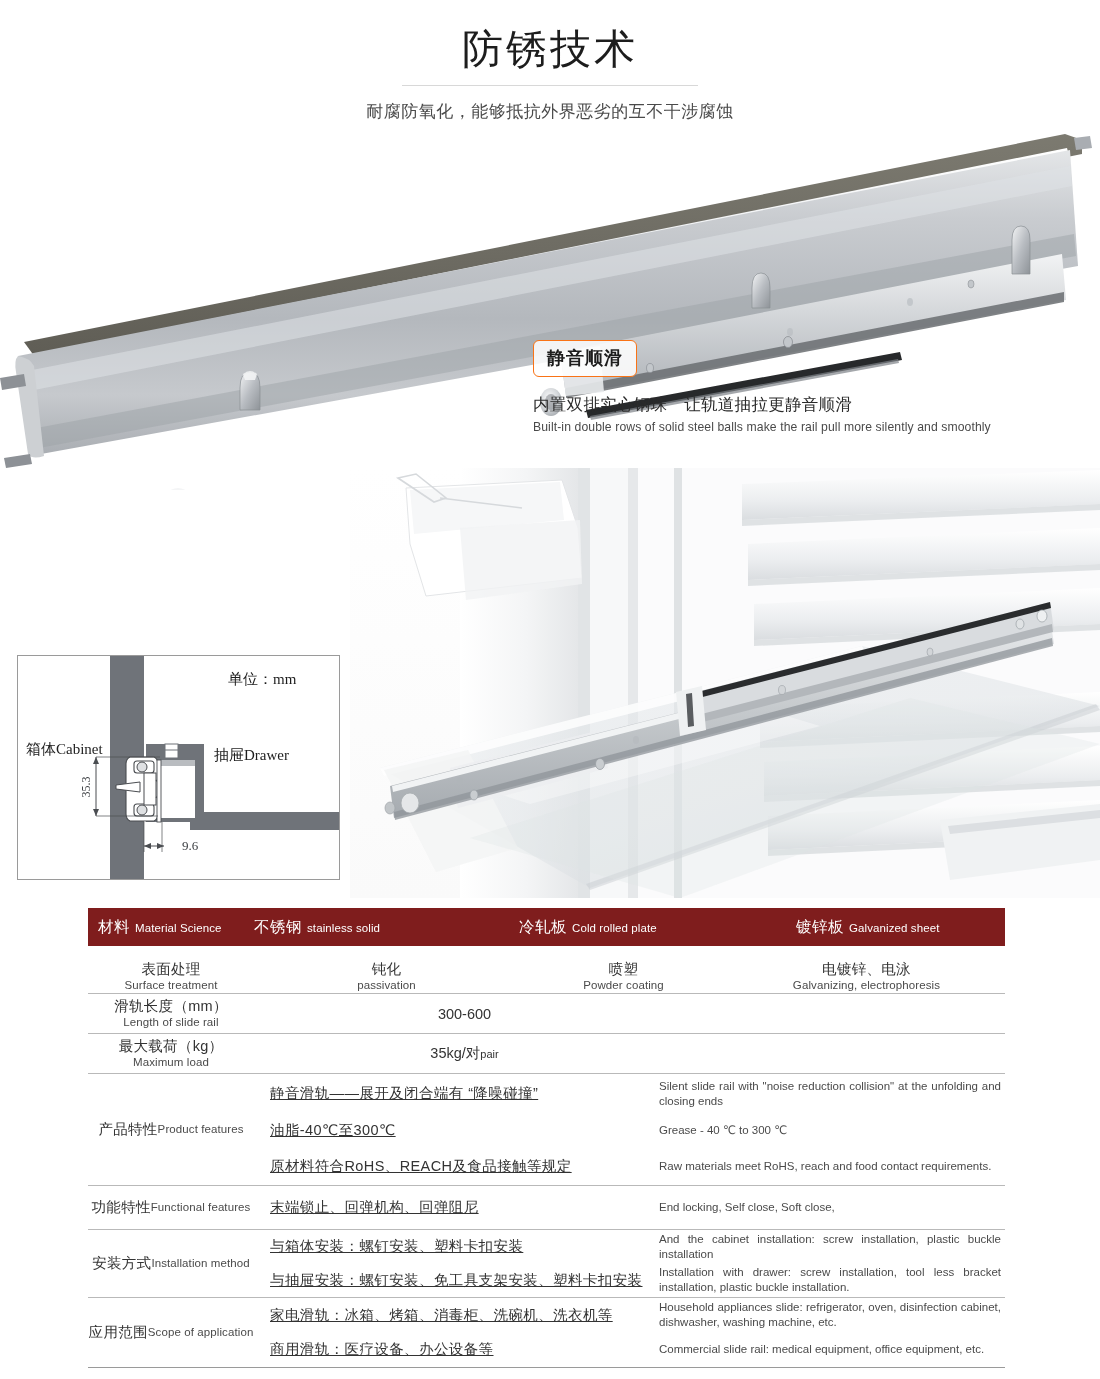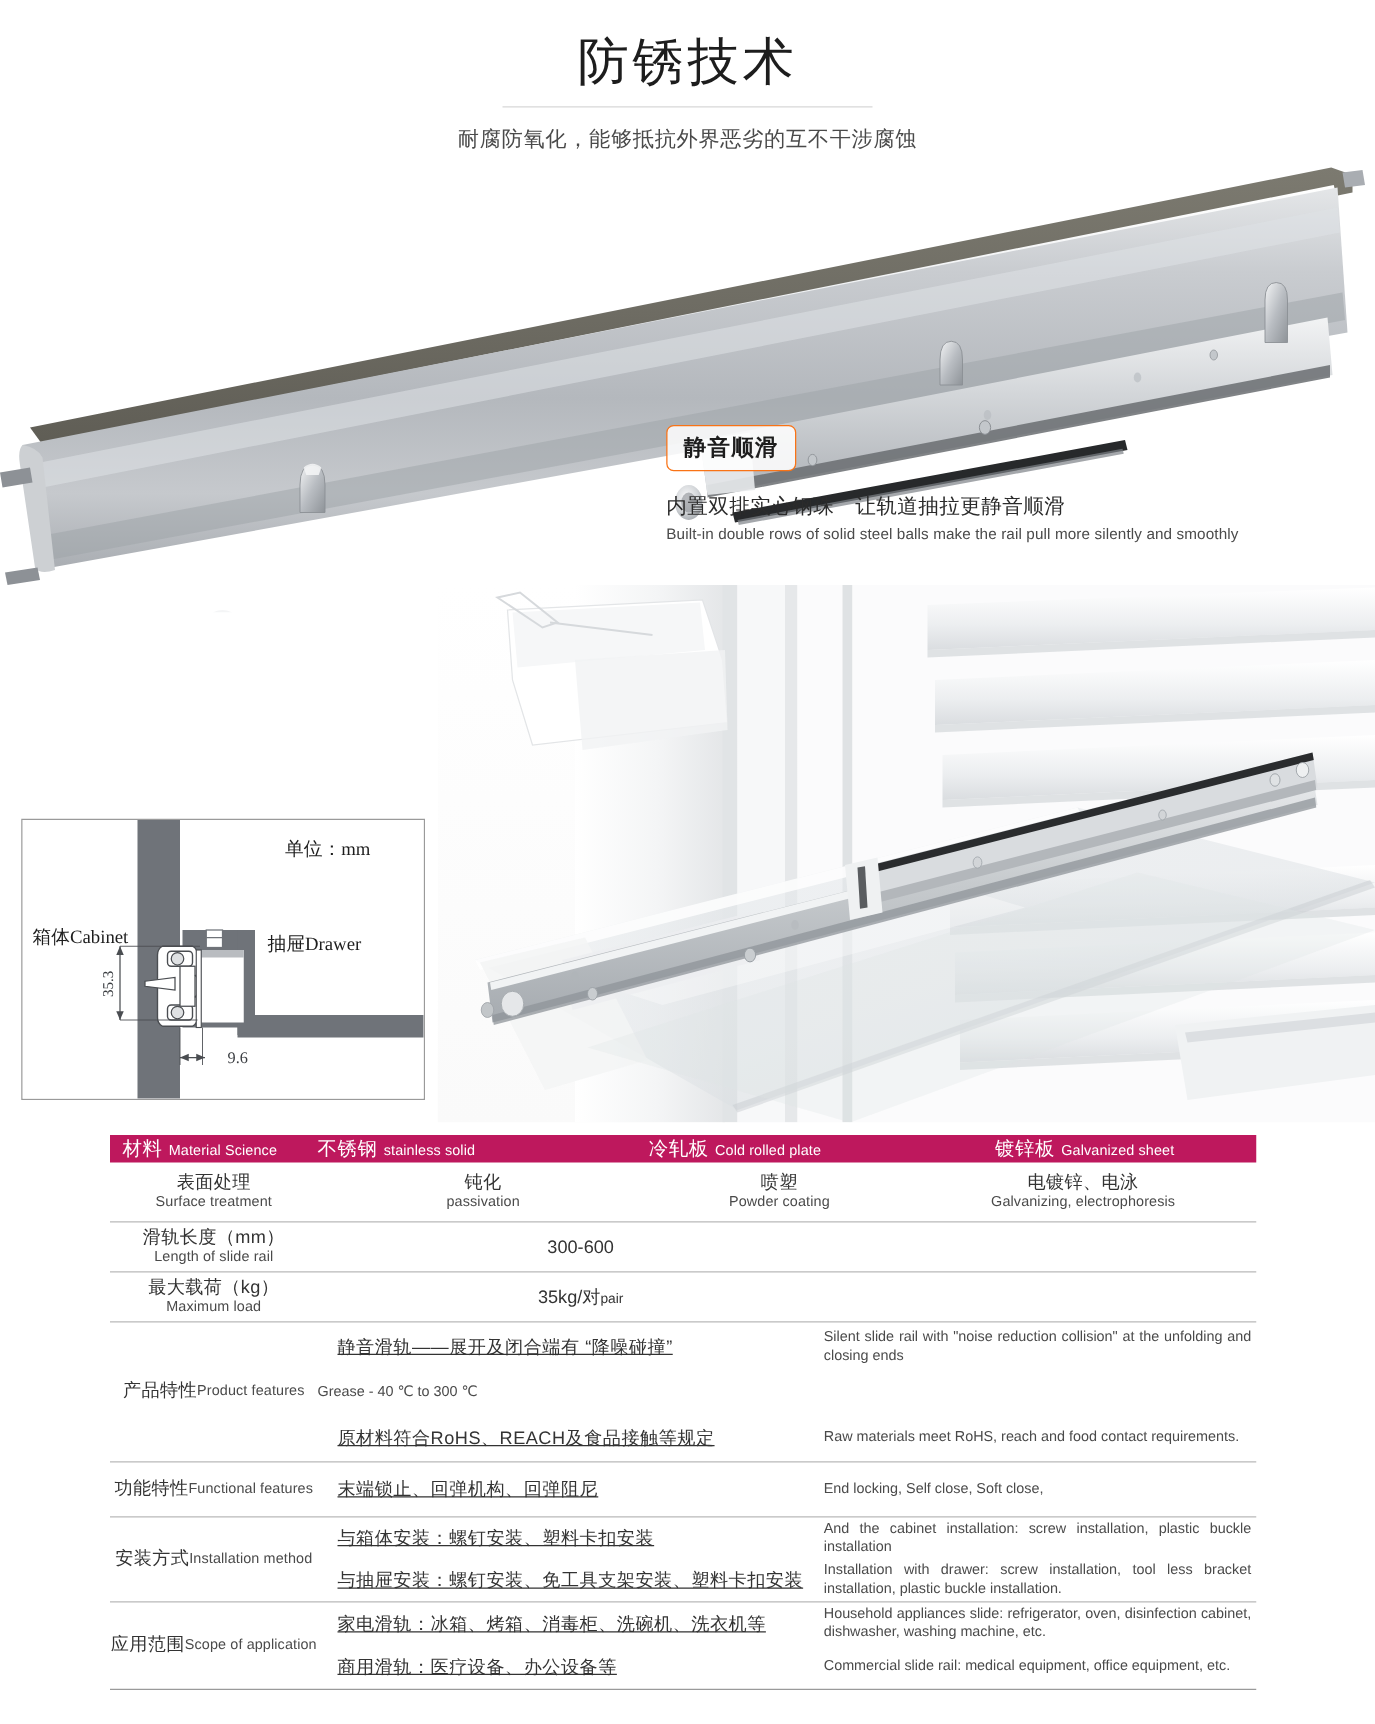--- a/index.html
+++ b/index.html
@@ -39,41 +39,41 @@
   .callout-en { margin-top:4px; font-size:12.2px; color:#4a4a4a; letter-spacing:0.1px; white-space:nowrap; }
 
   
   .fridge { position:absolute; left:350px; top:468px; width:750px; height:430px; overflow:hidden; }
 
   
   .diagram { position:absolute; left:17px; top:655px; width:323px; height:225px; border:1px solid #9a9a9a; background:#fff; overflow:hidden; }
 
   
   .table { position:absolute; left:88px; top:908px; width:917px; }
-  .thead { display:flex; background:#be185d; height:22px; align-items:center; }
+  .thead { display:flex; background:#7f1d1d; height:38px; align-items:center; }
   .thead .th { color:#ffffff; white-space:nowrap; }
   .th-cn { font-size:15.5px; letter-spacing:0.5px; }
   .th-en { font-size:11.5px; margin-left:5px; letter-spacing:0.1px; }
   .col-label { width:166px; padding-left:10px; }
   .col-a { width:265px; }
   .col-b { width:277px; }
   .col-c { width:209px; }
 
   .row { display:flex; border-bottom:1px solid #b9b9b9; align-items:center; }
   .row:last-child { border-bottom:1px solid #9a9a9a; }
   .cell { text-align:center; }
   .cn { font-size:14.5px; color:#333; line-height:1.28; letter-spacing:0.3px; }
   .en { font-size:11.5px; color:#4a4a4a; line-height:1.3; letter-spacing:0.1px; }
 
   .rowlabel { width:166px; text-align:center; }
   .rowlabel .cn { font-size:14.5px; color:#333; }
   .rowlabel .en { font-size:11.5px; color:#4a4a4a; }
 
   
-  .row-surface { height:48px; }
+  .row-surface { height:48px;align-items:flex-end; }
   .row-surface .cell-a { width:265px; }
   .row-surface .cell-b { width:277px; }
   .row-surface .cell-c { width:209px; }
 
   
   .row-single { height:40px; }
   .row-single .val { flex:1; text-align:center; font-size:14.5px; color:#333; padding-right:330px; }
   .row-single .val .sm { font-size:11px; }
 
   
@@ -390,20 +390,21 @@
       <div class="feat-label">
         <div class="cn">产品特性</div>
         <div class="en">Product features</div>
       </div>
       <div class="feat-body">
         <div class="feat-line" style="height:40px">
           <div class="feat-cn">静音滑轨——展开及闭合端有 “降噪碰撞”</div>
           <div class="feat-en">Silent slide rail with "noise reduction collision" at the unfolding and closing ends</div>
         </div>
         <div class="feat-line" style="height:34px">
+          <div class="feat-cn">油脂-40℃至300℃</div>
           <div class="feat-en">Grease - 40 ℃ to 300 ℃</div>
         </div>
         <div class="feat-line" style="height:38px">
           <div class="feat-cn">原材料符合RoHS、REACH及食品接触等规定</div>
           <div class="feat-en">Raw materials meet RoHS, reach and food contact requirements.</div>
         </div>
       </div>
     </div>
 
     <div class="row row-feat" style="height:44px">

